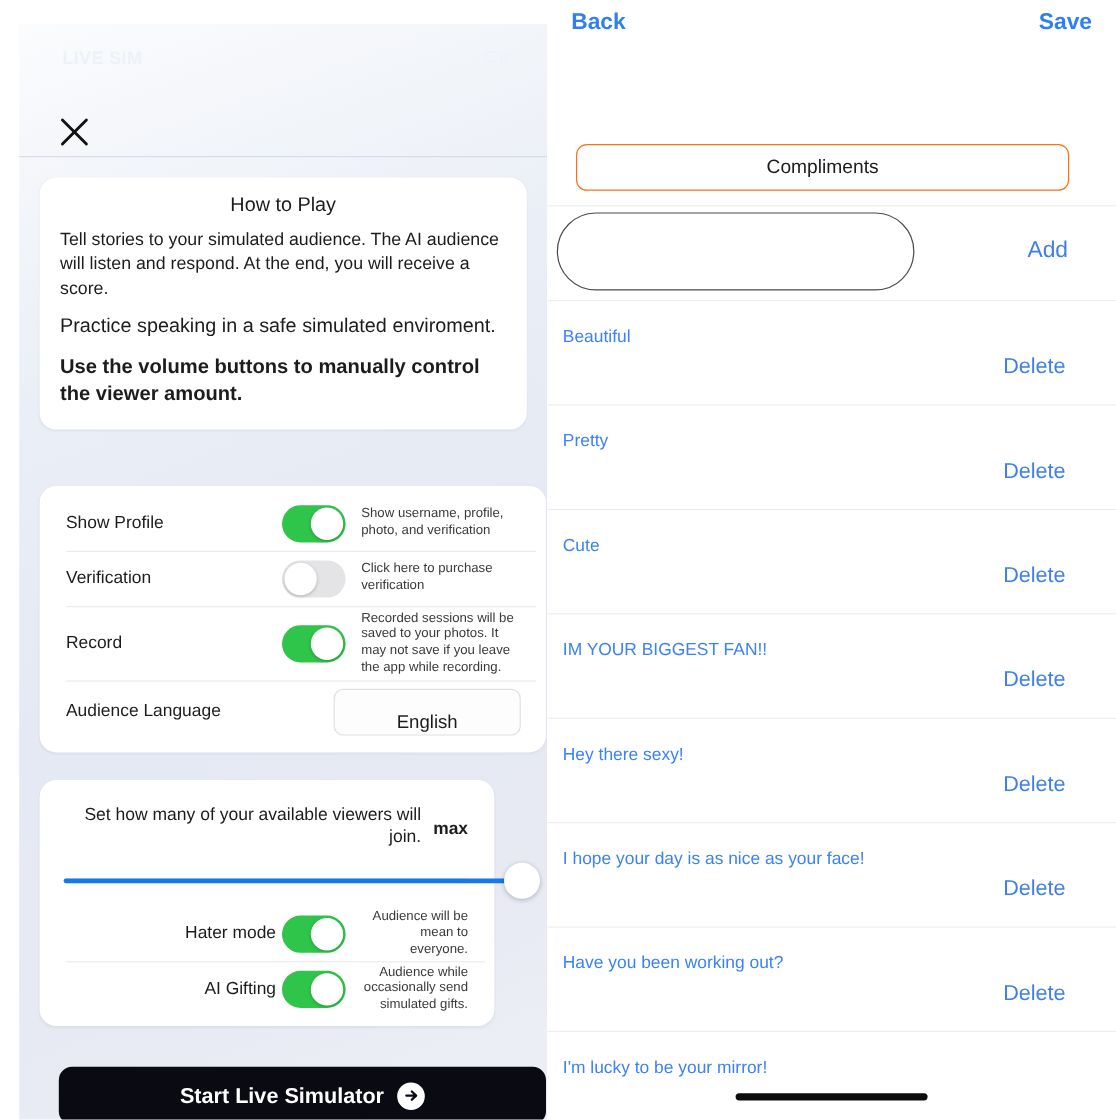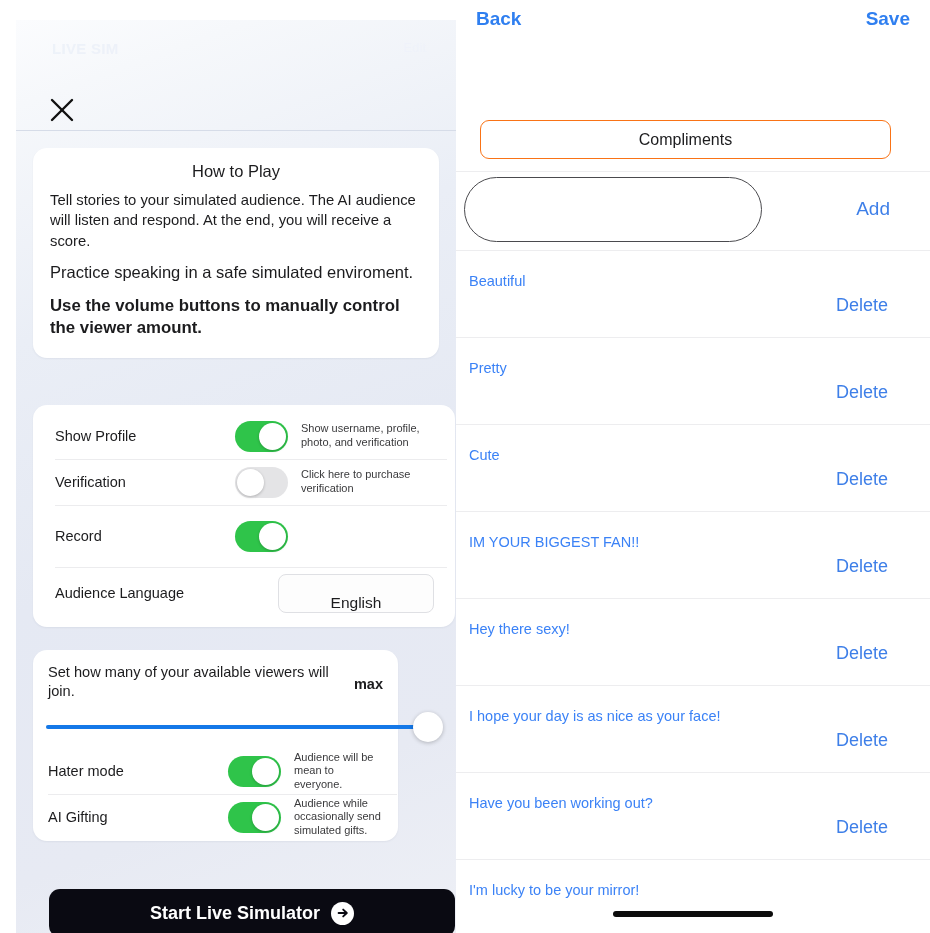--- a/index.html
+++ b/index.html
@@ -154,21 +154,21 @@
     background: #fdfdfd;
     display: flex;
     align-items: flex-end;
     justify-content: center;
     font-size: 15.5px;
     color: #1c1c1e;
     cursor: pointer;
   }
 
   
-  #viewers-card { top: 630px; width: 363px; padding: 1px; }
+  #viewers-card { top: 630px; width: 363px; padding: 8px; text-align: right; }
   .viewers-top {
     display: flex;
     align-items: flex-start;
     padding: 12px 14px 0 14px;
   }
   .viewers-text {
     font-size: 14.6px;
     line-height: 1.28;
     color: #1c1c1e;
     flex: 1;
@@ -403,20 +403,21 @@
         <div class="srow-desc">Click here to purchase verification</div>
       </div>
 
       <div class="srow" style="min-height:62px;">
         <div class="srow-label">Record</div>
         <div class="srow-ctrl">
           <div class="toggle on">
               <div class="knob"></div>
             </div>
         </div>
+        <div class="srow-desc">Recorded sessions will be saved to your photos. It may not save if you leave the app while recording.</div>
       </div>
 
       <div class="srow" style="min-height:52px; padding-right:13px;">
         <div class="srow-label">Audience Language</div>
         <div class="lang-box">
           <span>English</span>
         </div>
       </div>
 
     </div>

